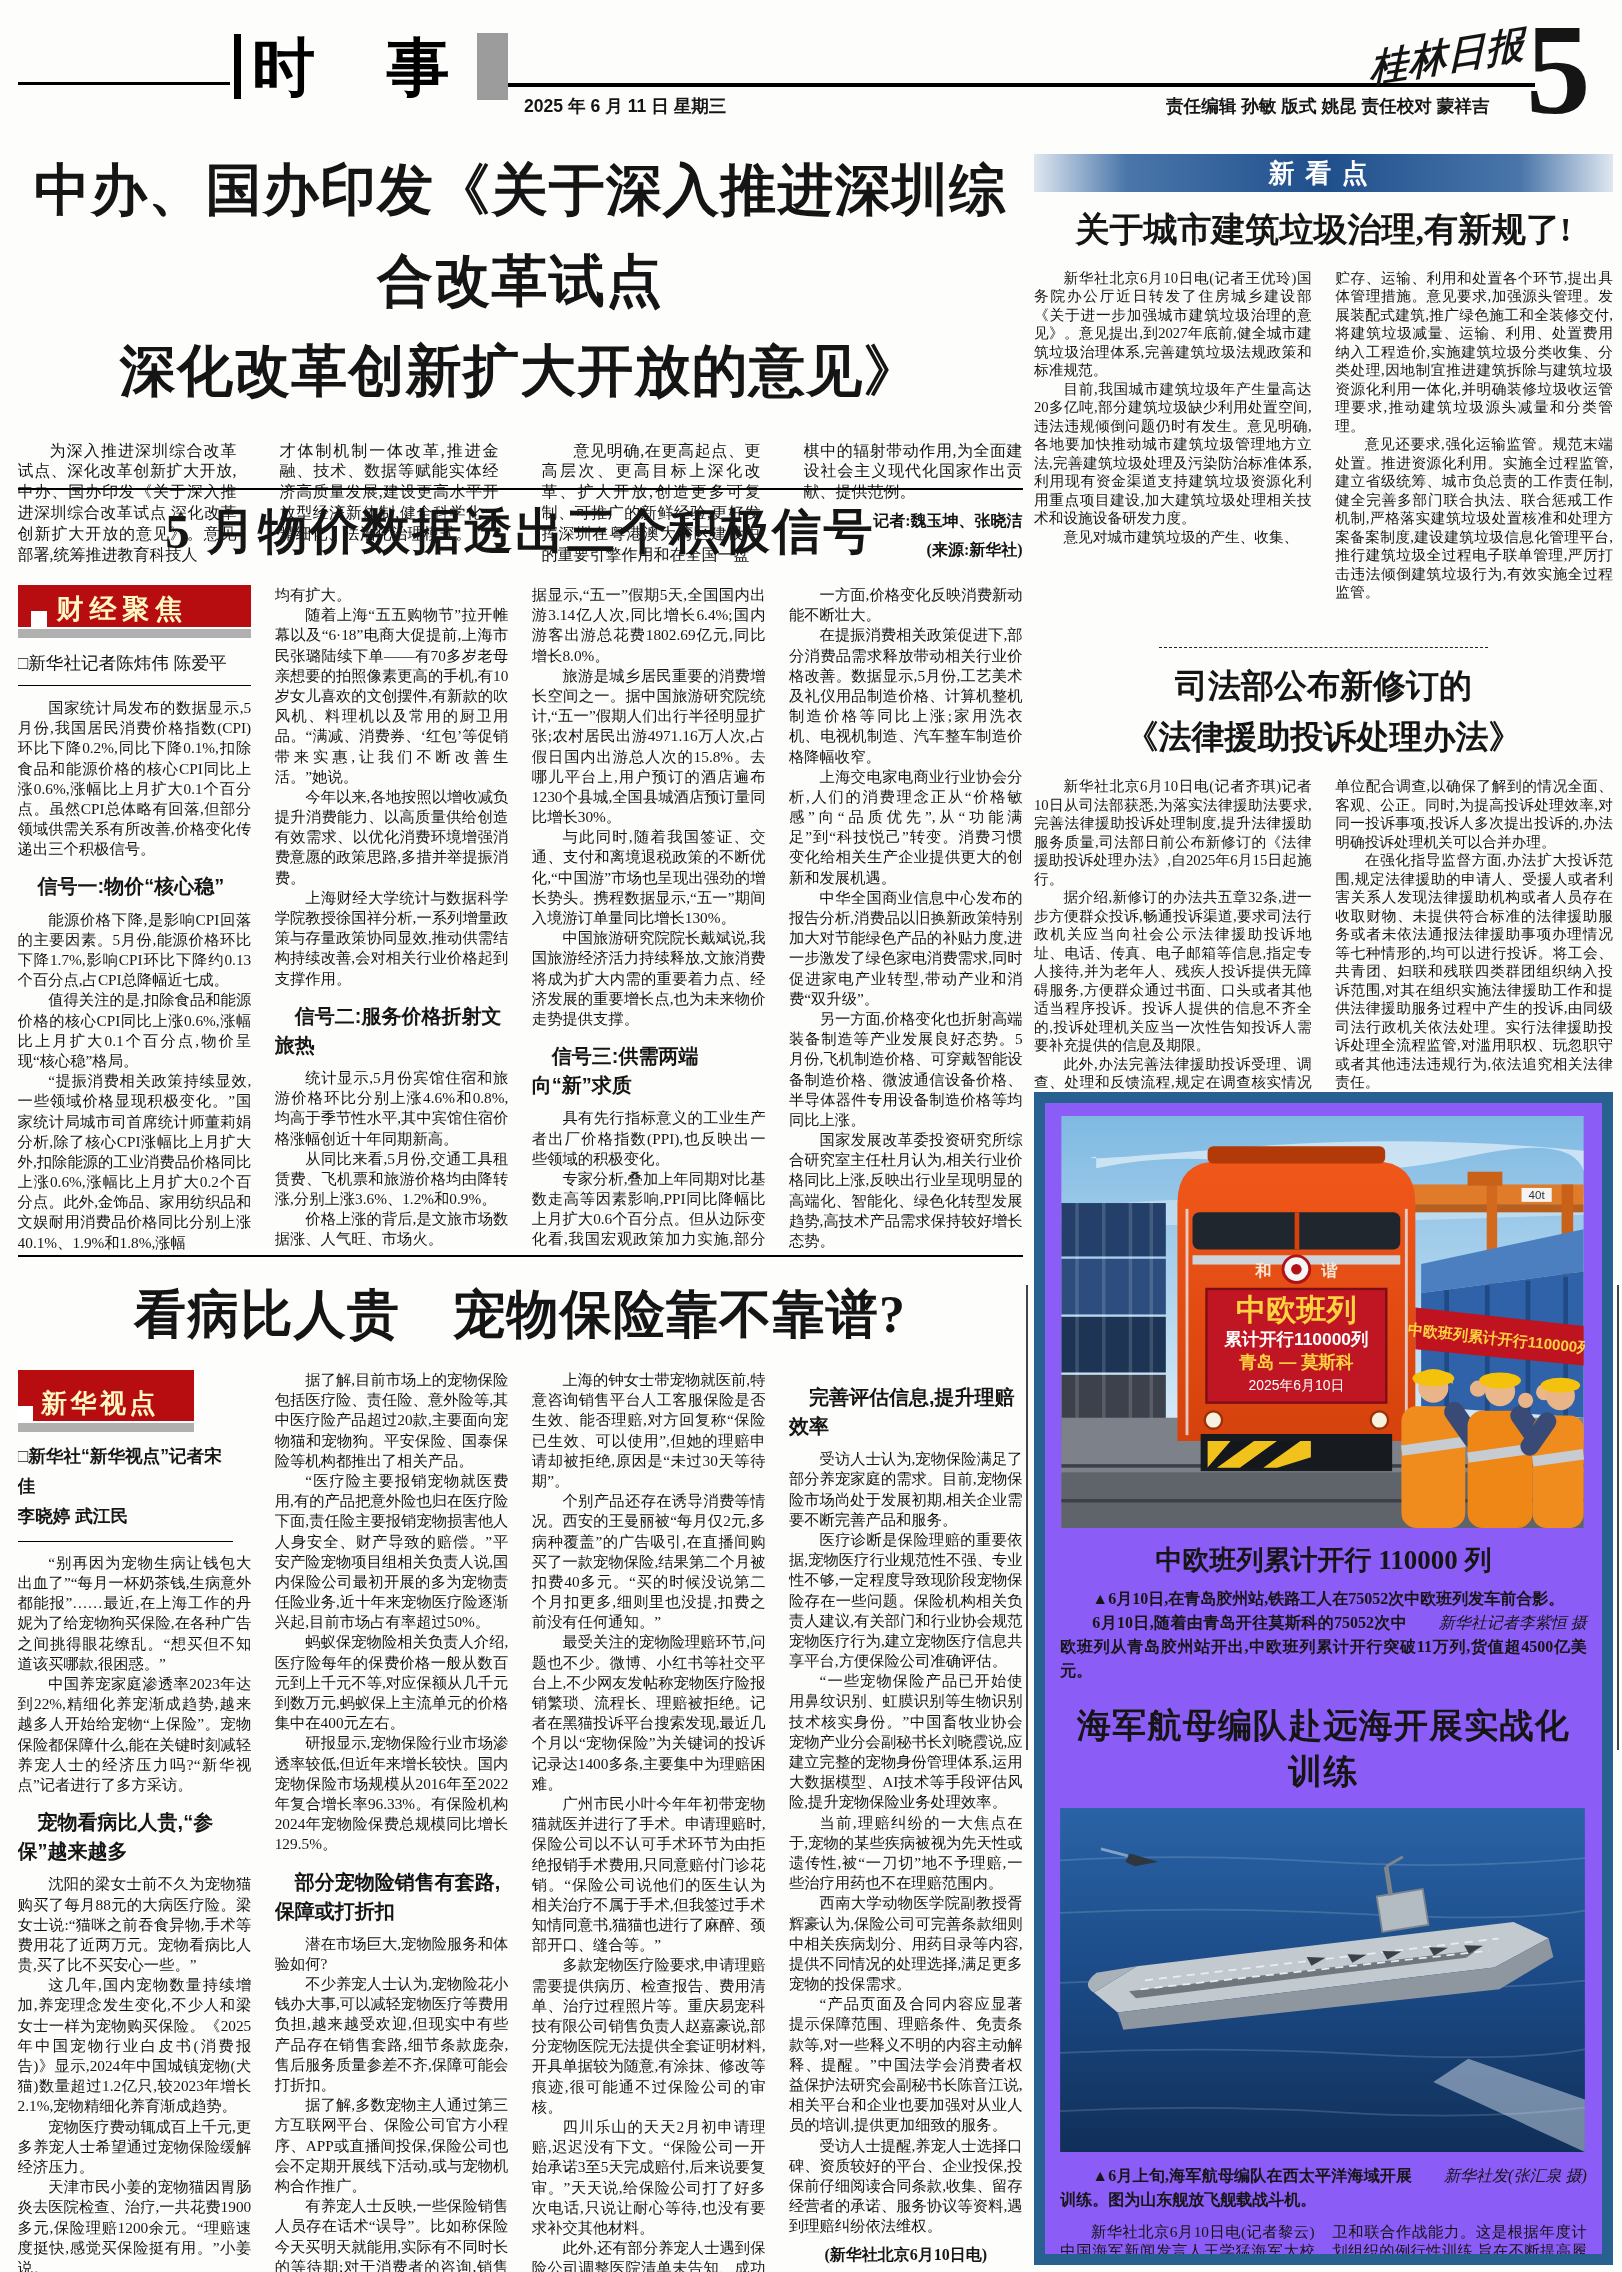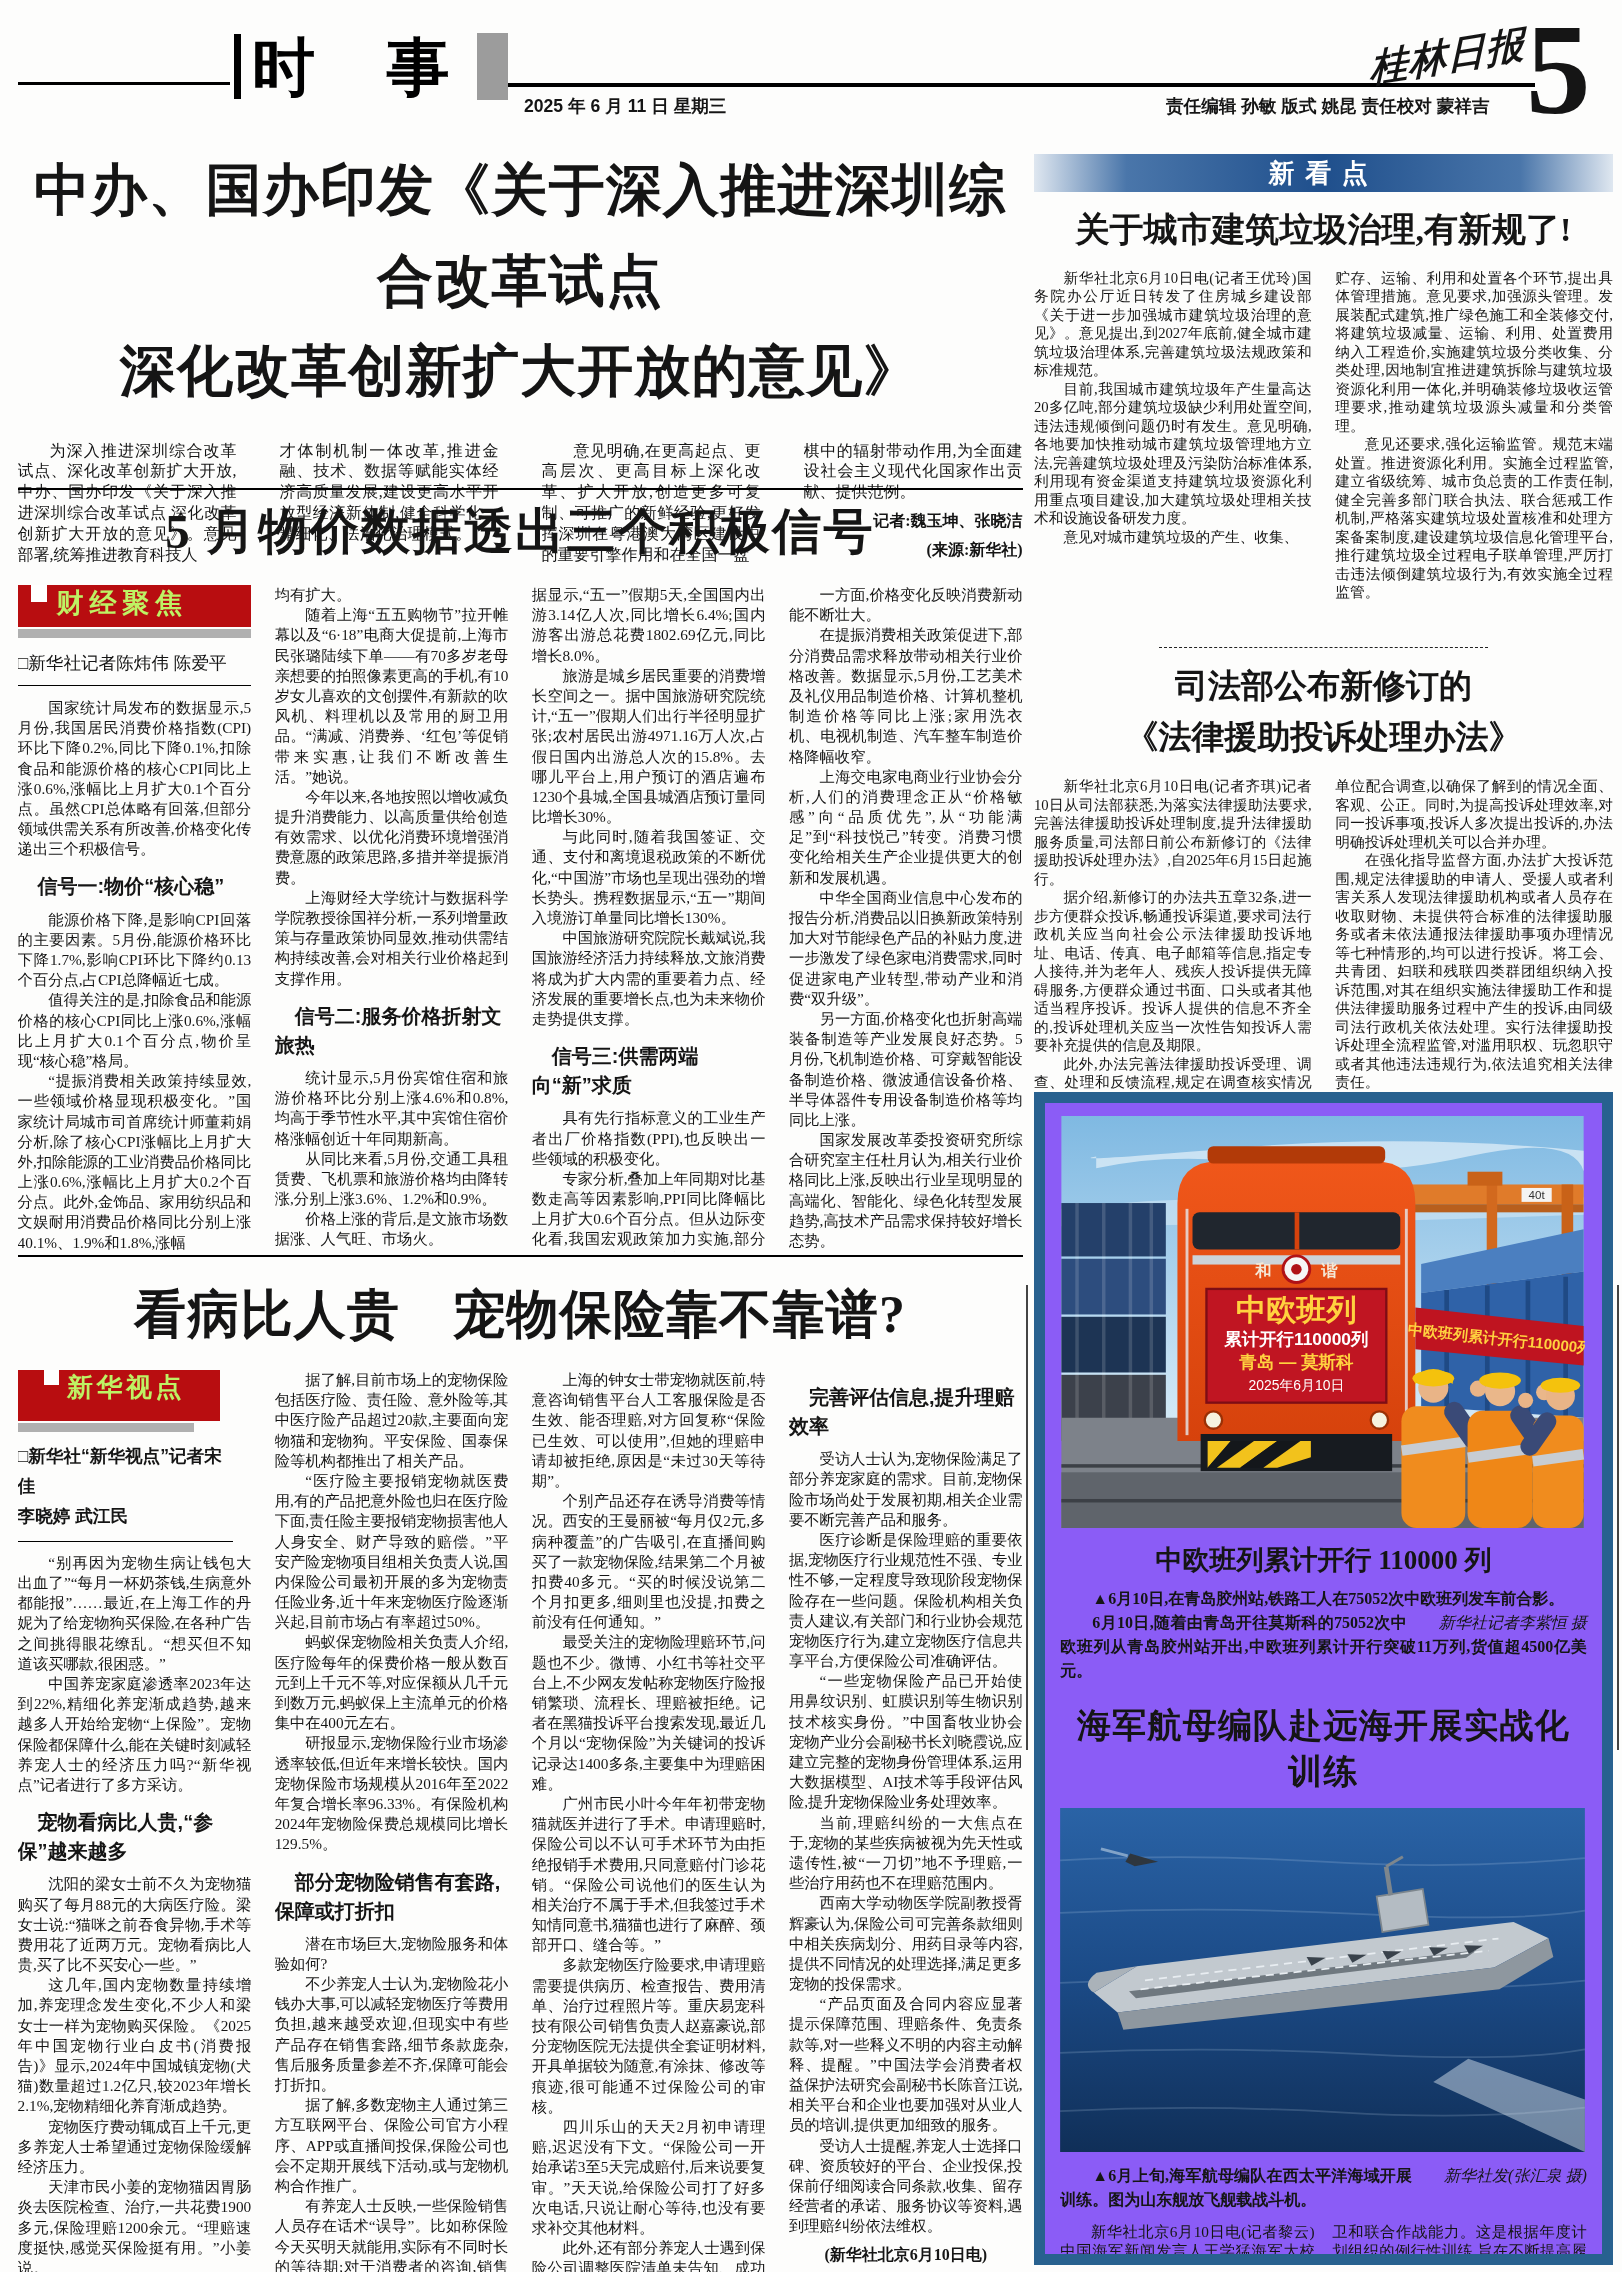--- a/index.html
+++ b/index.html
@@ -31,34 +31,34 @@
   
   .lead{position:absolute;left:17.6px;top:145px;width:1005px;}
   .lead-h{font-size:56px;font-weight:900;text-align:center;line-height:1.62;letter-spacing:1.2px;margin:0;}
   .lead .cols{margin-top:23.5px;height:148px;gap:43px;}
   .lead .para{font-size:16px;line-height:1.3;}
   .rule-lead{position:absolute;left:17.6px;top:488px;width:1005px;height:2.4px;background:#000;}
   
   .price{position:absolute;left:17.6px;top:499px;width:1005px;}
   .price-h{font-size:49px;font-weight:700;text-align:center;margin:0 0 20px;letter-spacing:2.4px;}
   .price .cols{height:667px;gap:23.5px;}
-  .badge{background:#b80d10;color:#bef264;display:flex;align-items:flex-start;
+  .badge{background:#b80d10;color:#fef9c3;display:flex;align-items:flex-end;
          font-family:"Liberation Sans",sans-serif;font-weight:700;}
   .badge .sq{background:#fff;display:inline-block;}
   .badge-fin{width:266px;height:42px;font-size:27px;letter-spacing:5.9px;padding-left:13px;gap:9.4px;}
   .badge-fin .sq{width:16.5px;height:16.5px;}
   .gray-strip{background:#b0b0b0;height:8.2px;margin-top:2.4px;}
   .byline{font-family:"Liberation Sans",sans-serif;font-weight:400;font-size:17.6px;
           border-bottom:1.8px solid #000;padding:13px 0 10.6px;margin-bottom:11.8px;}
   
   .divider2{position:absolute;left:17.6px;top:1255px;width:1005px;height:1.8px;background:#000;}
   .pet{position:absolute;left:17.6px;top:1268px;width:1005px;}
   .pet-h{font-size:52px;font-weight:900;text-align:center;margin:12px;letter-spacing:1.2px;}
   .pet .cols{margin-top:20px;height:908px;gap:23.5px;}
-  .badge-view{width:176px;height:51px;font-size:26px;letter-spacing:3.5px;padding-left:26px;gap:8.2px;}
+  .badge-view{width:176px;height:51px;font-size:26px;letter-spacing:3.5px;padding-left:0;gap:8.2px;}
   .badge-view .sq{width:15.3px;height:15.3px;}
   .byline2{font-family:"Liberation Sans",sans-serif;font-weight:700;font-size:17.6px;line-height:1.7;
            border-bottom:1.8px solid #000;padding:10.6px 0 9.4px;margin-bottom:10.6px;width:92%;}
   
   .right{position:absolute;left:1034px;top:154px;width:579px;}
   .xk-banner{height:38px;display:flex;align-items:center;justify-content:center;
      background:linear-gradient(90deg,#dfe7f0 0%,#4a76aa 16%,#1f4f8c 50%,#4a76aa 84%,#dfe7f0 100%);
      color:#fff;font-family:"Liberation Sans",sans-serif;font-weight:700;font-size:26px;letter-spacing:10.6px;}
   .xk-head{font-size:34px;font-weight:900;text-align:center;margin:15.3px 0 15.3px;}
   .xk .cols{height:363px;gap:23.5px;}

